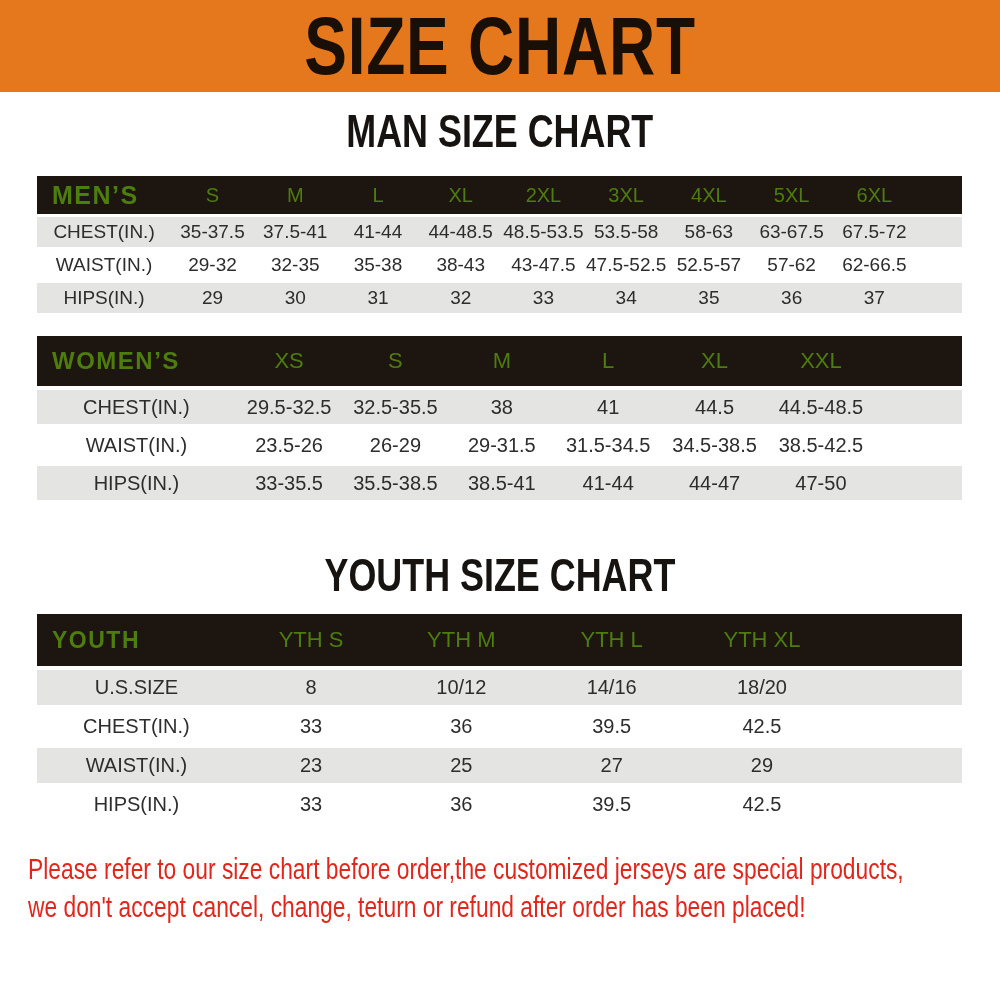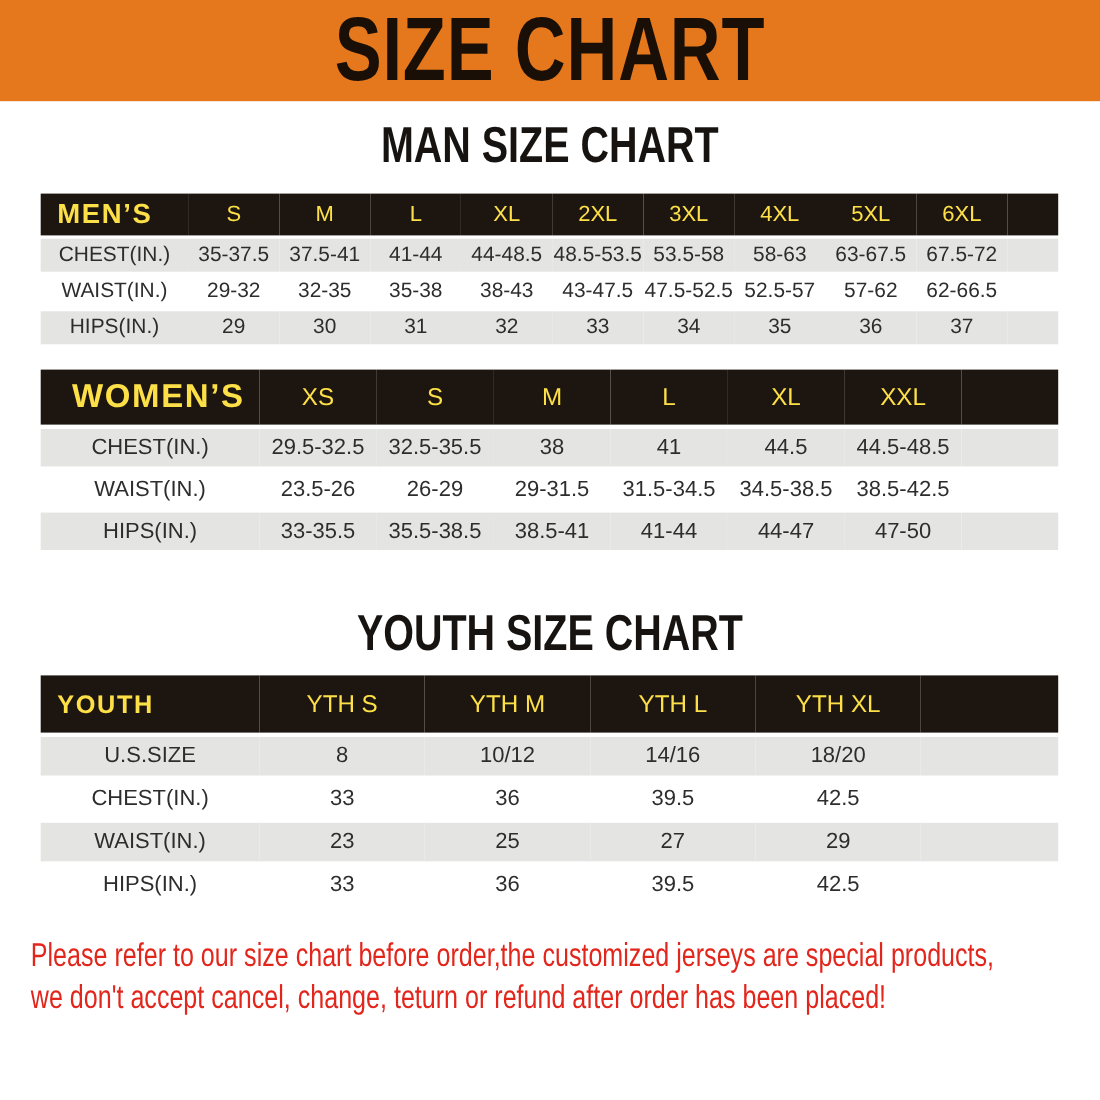--- a/index.html
+++ b/index.html
@@ -51,36 +51,36 @@
   table.size-table {
     width: 925px;
     margin-left: 37px;
     table-layout: fixed;
     border-collapse: separate;
   }
   #sec-men   table { margin-top: 19px; border-spacing: 0 3px; }
   #sec-women table { margin-top: 16px; border-spacing: 0 4px; }
   #sec-youth table { margin-top: 12px; border-spacing: 0 4px; }
 
-  th { background: var(--black); color: #fde047; white-space: nowrap; }
+  th { background: var(--black); color: #4d7c0f; white-space: nowrap; }
   th.lbl {
     text-align: left; padding-left: 15px;
     font-weight: bold; letter-spacing: 1.5px;
   }
   th.sz { font-weight: normal; text-align: center; }
   td { text-align: center; color: var(--ink); white-space: nowrap; }
   tbody tr:nth-child(odd) td { background: var(--gray); }
 
   .t-men th { height: 38px; }
   .t-men th.lbl { font-size: 25px; }
   .t-men th.sz  { font-size: 20px; }
   .t-men td { height: 30px; font-size: 19px; }
 
   .t-women th { height: 50px; }
-  .t-women th.lbl { font-size: 30px; text-align: center; }
+  .t-women th.lbl { font-size: 24px; }
   .t-women th.sz  { font-size: 22px; }
   .t-women td { height: 34px; font-size: 20px; }
 
   .t-youth th { height: 52px; }
   .t-youth th.lbl { font-size: 23px; }
   .t-youth th.sz  { font-size: 22px; }
   .t-youth td { height: 35px; font-size: 20px; }
 
   
   .note { margin: 24px 0 0 28px; }

